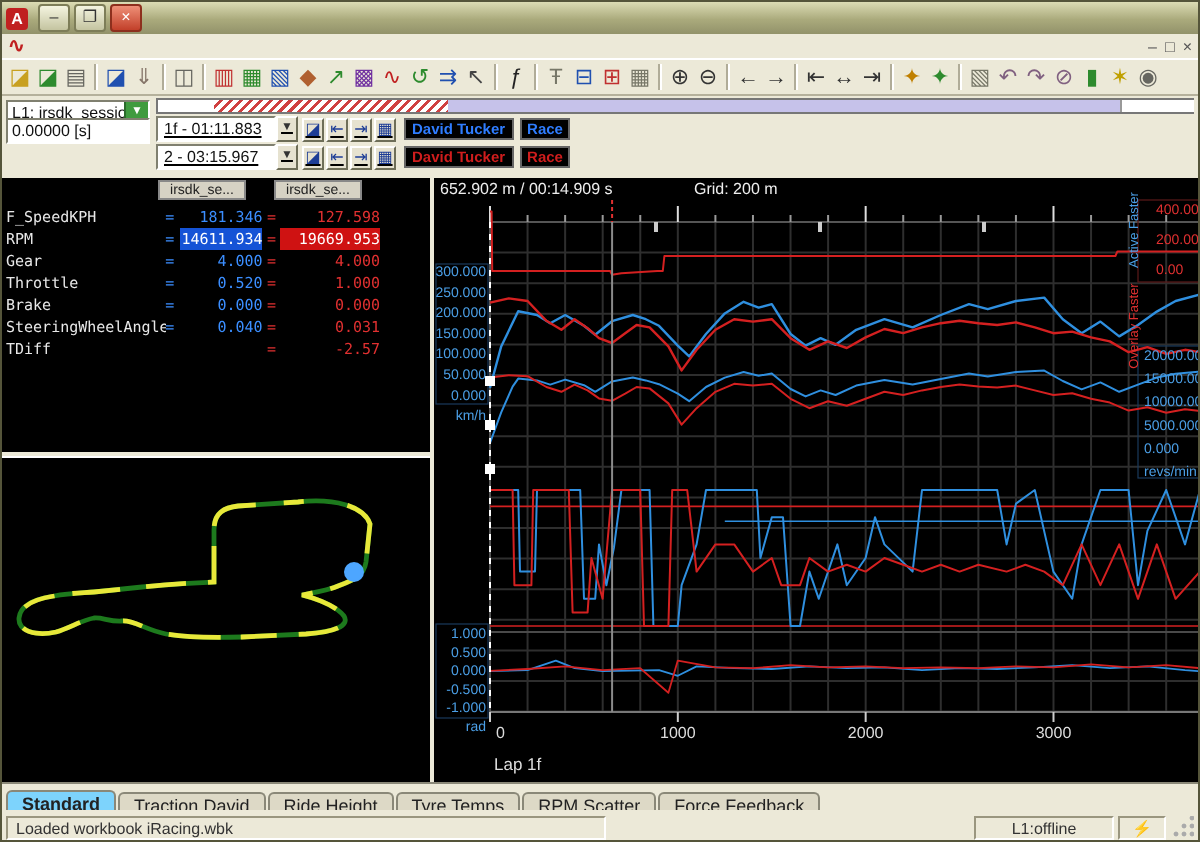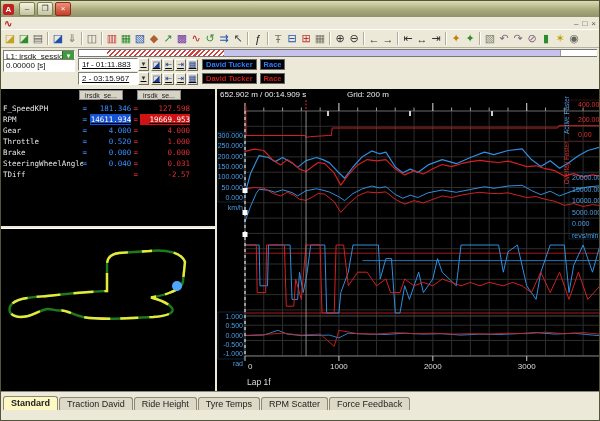--- a/index.html
+++ b/index.html
@@ -43,37 +43,37 @@
   .lap-time{width:60px;height:13px;font-size:8px;line-height:11px;padding-left:3px;box-sizing:border-box;white-space:nowrap;color:#111;}
   .lap-drop{width:11px;height:13px;font-size:6px;text-align:center;line-height:11px;box-sizing:border-box;color:#333;margin-right:2px;}
   .lap-btn{width:11px;height:12px;font-size:8px;text-align:center;line-height:10px;box-sizing:border-box;color:#1d3d96;margin-right:1px;}
   .lap-tag{height:11px;background:#000;border:1px solid #666;font-size:7.5px;font-weight:bold;line-height:10px;
     padding:0 3px;margin-left:3px;white-space:nowrap;box-sizing:border-box;}
   
   .panel-black{position:absolute;background:#000;}
   #channels{left:0;top:88px;width:214px;height:137px;font-family:"DejaVu Sans Mono",monospace;}
   .ch-header{position:absolute;top:1px;width:44px;height:10px;background:#d6d2c4;color:#222;
     font-size:7px;line-height:10px;text-align:center;border:1px solid #888;box-sizing:border-box;font-family:"Liberation Sans",sans-serif;}
-  #ch-rows{position:absolute;left:0;top:14px;width:190px;text-decoration:underline;}
+  #ch-rows{position:absolute;left:0;top:14px;width:190px;}
   .ch-row{display:flex;height:11px;line-height:11px;font-size:7.5px;white-space:nowrap;}
   .ch-name{width:80px;padding-left:2px;color:#e8e8e8;overflow:hidden;}
   .ch-eq1{width:7px;color:#3b8eff;}
   .ch-v1{width:42px;text-align:right;color:#3b8eff;overflow:hidden;}
   .ch-eq2{width:9px;text-align:center;color:#e03030;}
   .ch-v2{width:50px;text-align:right;color:#e03030;overflow:hidden;}
   .ch-unit{flex:1;color:#e8e8e8;padding-left:1px;overflow:hidden;}
   .hl-b{background:#1553d6;color:#fff;}
   .hl-r{background:#cf1212;color:#fff;}
   #trackmap{left:0;top:227px;width:214px;height:162px;border-top:1px solid #fff;}
   #waveform{left:216px;top:88px;width:384px;height:302px;}
   
   #tabbar{position:absolute;left:0;top:390px;width:100%;height:14px;background:#ece9d8;border-top:1px solid #8a8878;padding-left:2px;box-sizing:border-box;}
   .tab{display:inline-block;padding:0 7px;font-size:9px;line-height:12px;color:#222;background:#ddd9c6;
     border:1px solid #8a8878;border-bottom:none;border-radius:3px 3px 0 0;margin-right:1px;position:relative;top:1px;}
-  .tab.active{background:#fef9c3;font-weight:bold;top:0;line-height:13px;}
+  .tab.active{background:#7dd3fc;font-weight:bold;top:0;line-height:13px;}
   
   #statusbar{position:absolute;left:0;top:404px;width:100%;height:17px;background:#ece9d8;display:flex;align-items:center;
     padding:2px 2px 2px 2px;box-sizing:border-box;gap:2px;}
   .sb-cell{border:1px solid;border-color:#9a967f #fff #fff #9a967f;height:12px;font-size:8px;line-height:11px;
     padding:0 4px;color:#333;box-sizing:border-box;white-space:nowrap;}
   #sb-msg{width:300px;}
   #sb-spacer{flex:1;border:none;}
   #sb-conn{width:70px;text-align:center;}
   #sb-icon{width:24px;text-align:center;color:#999;}
   #sb-grip{width:12px;height:12px;border:none;
@@ -387,14 +387,21 @@
         <line x1="215.83068783068782" y1="267" x2="215.83068783068782" y2="272" stroke="#ccc"></line>
         <text x="215.83068783068782" y="280" fill="#ddd" font-size="8" font-family="Liberation Sans, sans-serif" text-anchor="middle">2000</text>
         <line x1="309.74603174603175" y1="267" x2="309.74603174603175" y2="272" stroke="#ccc"></line>
         <text x="309.74603174603175" y="280" fill="#ddd" font-size="8" font-family="Liberation Sans, sans-serif" text-anchor="middle">3000</text>
         <text x="30" y="296" fill="#ddd" font-size="8.5" font-family="Liberation Sans, sans-serif">Lap 1f</text>
       </svg>
   </div>
 
   <div id="tabbar"><div class="tab active">Standard</div><div class="tab">Traction David</div><div class="tab">Ride Height</div><div class="tab">Tyre Temps</div><div class="tab">RPM Scatter</div><div class="tab">Force Feedback</div></div>
 
+  <div id="statusbar">
+    <div id="sb-msg" class="sb-cell">Loaded workbook iRacing.wbk</div>
+    <div id="sb-spacer" class="sb-cell"></div>
+    <div id="sb-conn" class="sb-cell">L1:offline</div>
+    <div id="sb-icon" class="sb-cell">⚡</div>
+    <div id="sb-grip"></div>
+  </div>
 
 </div>
 
 </body></html>

